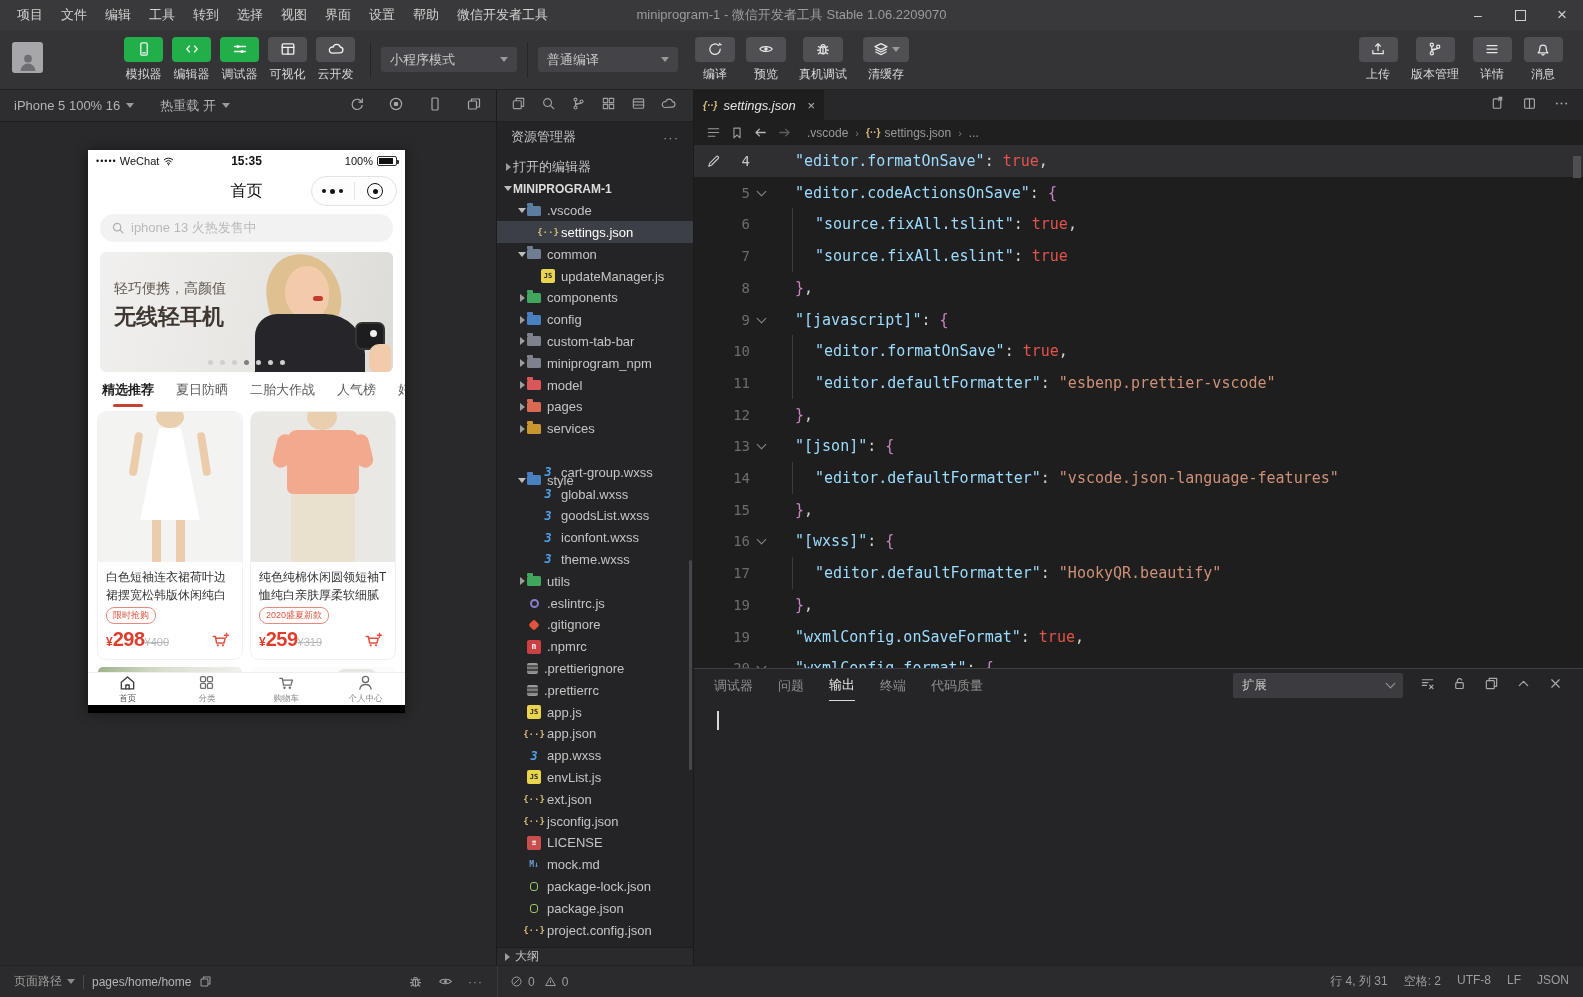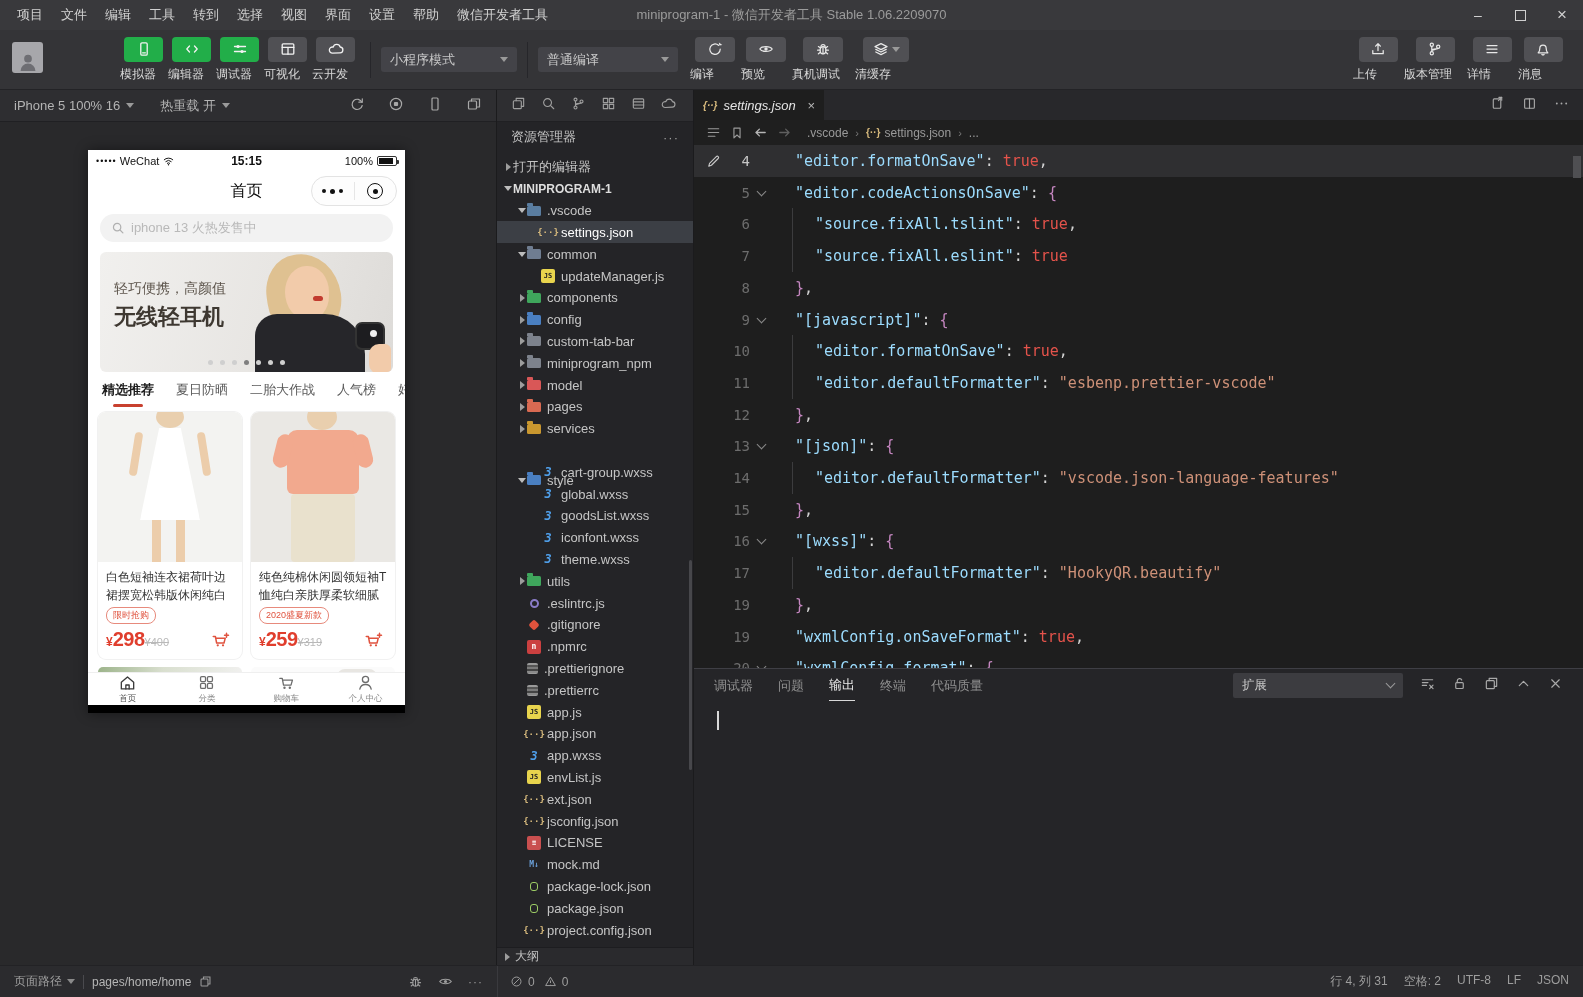--- a/index.html
+++ b/index.html
@@ -16,21 +16,21 @@
   .menu-item { font-size:13px; color:#d2d2d2; padding:0 9px; line-height:30px; cursor:default; }
   .win-title { position:absolute; left:0; right:0; text-align:center; font-size:13px; color:#9b9b9b; line-height:30px; }
   .win-controls { position:absolute; right:0; top:0; display:flex; z-index:2; }
   .win-btn { width:42px; height:30px; display:flex; align-items:center; justify-content:center; color:#cfcfcf; font-size:14px; }
   .win-box { width:11px; height:11px; border:1.3px solid #cfcfcf; }
 
   
   .toolbar { position:absolute; left:0; top:30px; width:100%; height:60px; background:#343437; border-bottom:1px solid #232326; display:flex; align-items:center; }
   .avatar { position:absolute; left:12px; top:12px; width:31px; height:31px; background:#a7a7ab; border-radius:3px; display:flex; align-items:flex-end; justify-content:center; overflow:hidden; color:#6e6e73; }
   .tb-group { display:flex; align-items:flex-start; }
-  .tbtn { width:47px; text-align:left; margin-right:1px; }
+  .tbtn { width:47px; text-align:center; margin-right:1px; }
   .tbtn .box { width:39px; height:25px; border-radius:4px; margin:0 auto; display:flex; align-items:center; justify-content:center; color:#eaeaea; }
   .tbtn .box.green { background:#22ae49; }
   .tbtn .box.gray { background:#505054; }
   .tbtn .lbl { font-size:12px; color:#d8d8d8; margin-top:4px; white-space:nowrap; }
   .tb-divider { width:1px; height:36px; background:#26262a; margin:0 10px; }
   .tb-select { height:25px; background:#434348; border-radius:3px; color:#c9c9c9; font-size:13px; display:flex; align-items:center; padding:0 9px; justify-content:space-between; }
   .caret-down { width:0; height:0; border-left:4px solid transparent; border-right:4px solid transparent; border-top:5px solid #9a9a9a; display:inline-block; }
   .tr-right { width:0; height:0; border-top:4px solid transparent; border-bottom:4px solid transparent; border-left:5px solid #9d9d9d; display:inline-block; }
   .tr-down { width:0; height:0; border-left:4px solid transparent; border-right:4px solid transparent; border-top:5px solid #bdbdbd; display:inline-block; }
 
@@ -385,21 +385,21 @@
     <div class="phone">
       <div class="ph-status">
         <span class="ph-dots">•••••</span>
         <span style="font-size:11px;">WeChat</span>
         <span class="ic" style="width:13px;height:12px;margin-left:3px;color:#111;">
             <svg viewBox="0 0 16 16" fill="none" stroke="currentColor" stroke-width="1.3" stroke-linecap="round">
               <path d="M2.3 6.3a8.2 8.2 0 0 1 11.4 0M4.4 8.7a5.2 5.2 0 0 1 7.2 0M6.4 11a2.4 2.4 0 0 1 3.2 0"></path>
               <circle cx="8" cy="13" r=".9" fill="currentColor" stroke="none"></circle>
             </svg>
           </span>
-        <span class="ph-time">15:15</span>
+        <span class="ph-time">15:35</span>
         <span style="margin-left:auto;font-size:11px;">100%</span>
         <span class="battery">
             <i></i>
           </span>
       </div>
       <div class="ph-nav">
         <span class="ph-title">首页</span>
         <span class="capsule">
           <span class="menu3">
               <i></i>

